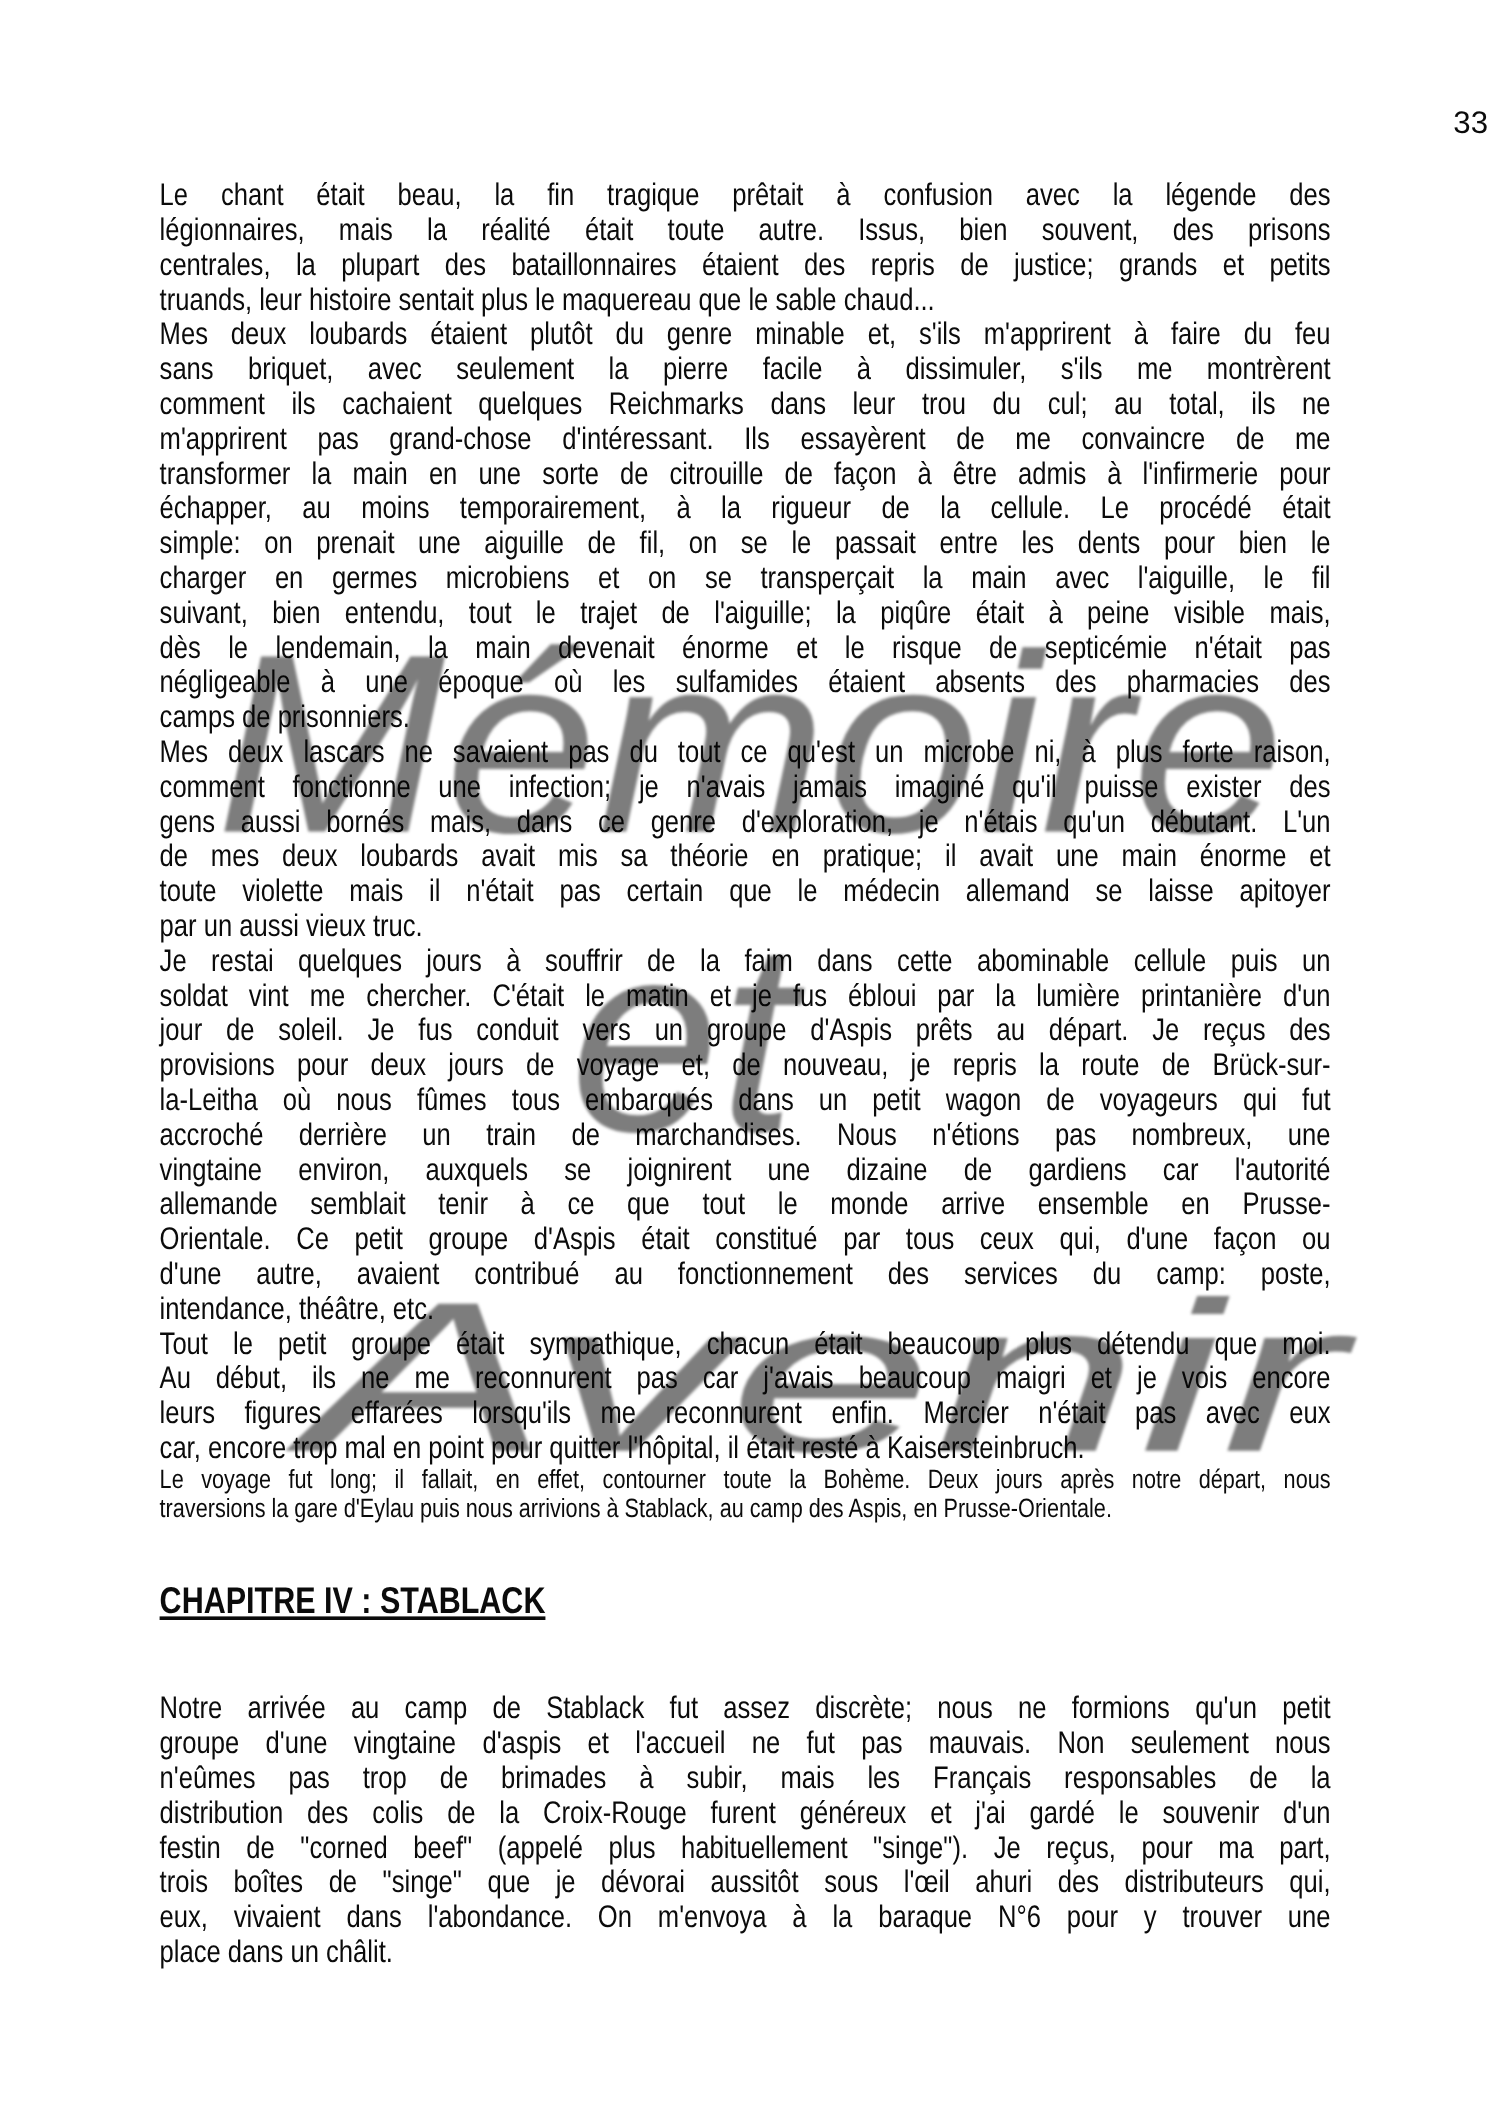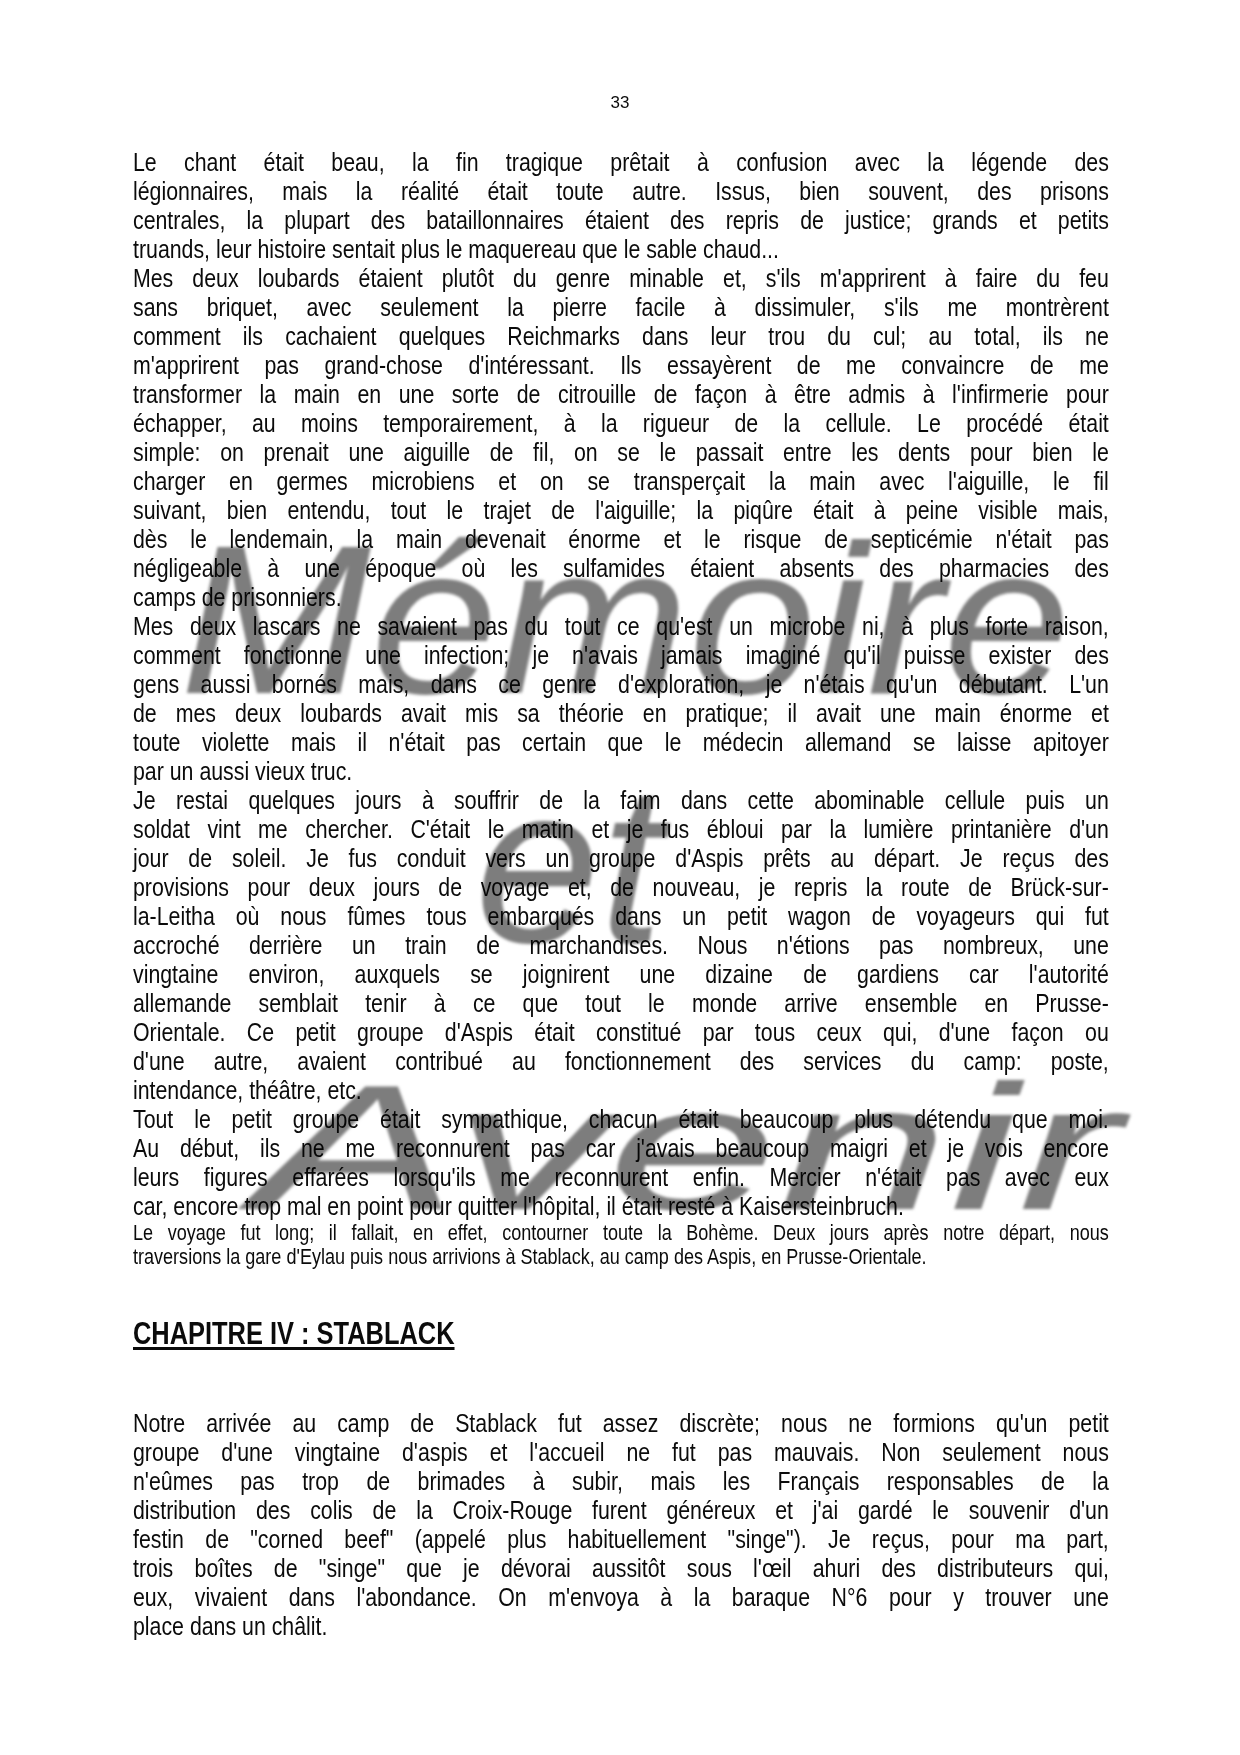--- a/index.html
+++ b/index.html
@@ -6,21 +6,21 @@
   .page{
     position:relative;
     width:1240px;height:1755px;
     background:#ffffff;
     overflow:hidden;
     font-family:"Liberation Sans", sans-serif;
     color:#0b0b0b;
   }
   .pageno{
     position:absolute;top:88px;left:0;width:100%;
-    text-align:center;font-size:17px;line-height:29px;
+    text-align:right;font-size:26px;line-height:29px;
   }
   .content{
     position:absolute;left:133px;top:148px;width:1190px;
     transform:scaleX(0.82);transform-origin:0 0;
   }
   .para{margin:0;padding:0;}
   .para.body .line{font-size:26px;line-height:29px;}
   .para.small .line{font-size:22px;line-height:24px;}
   .line{
     text-align:justify;

